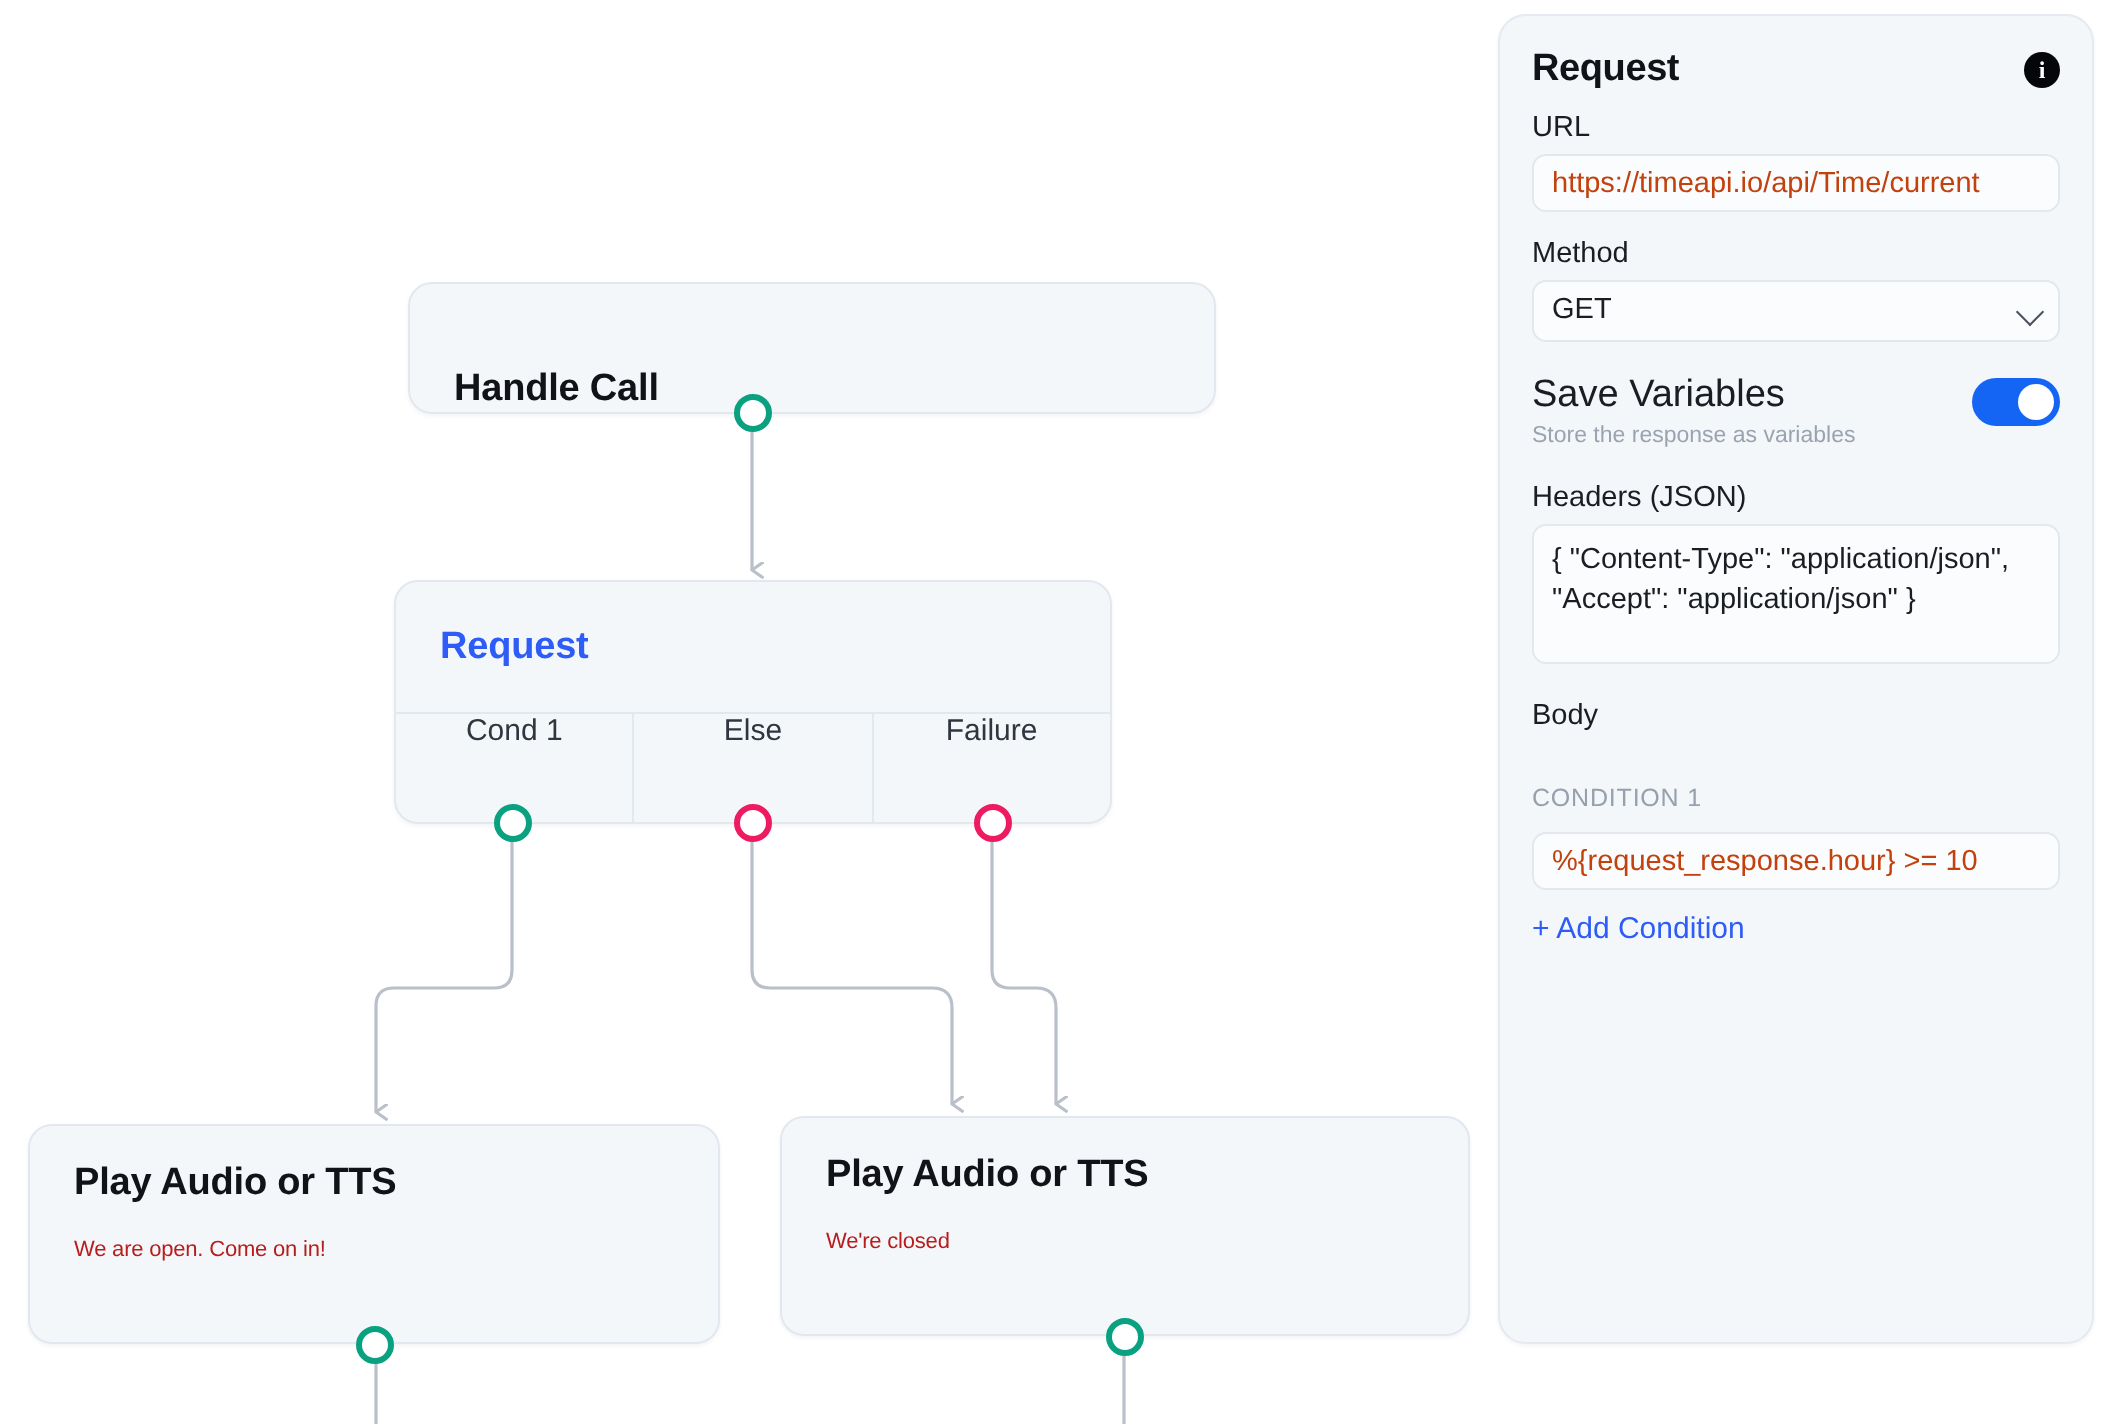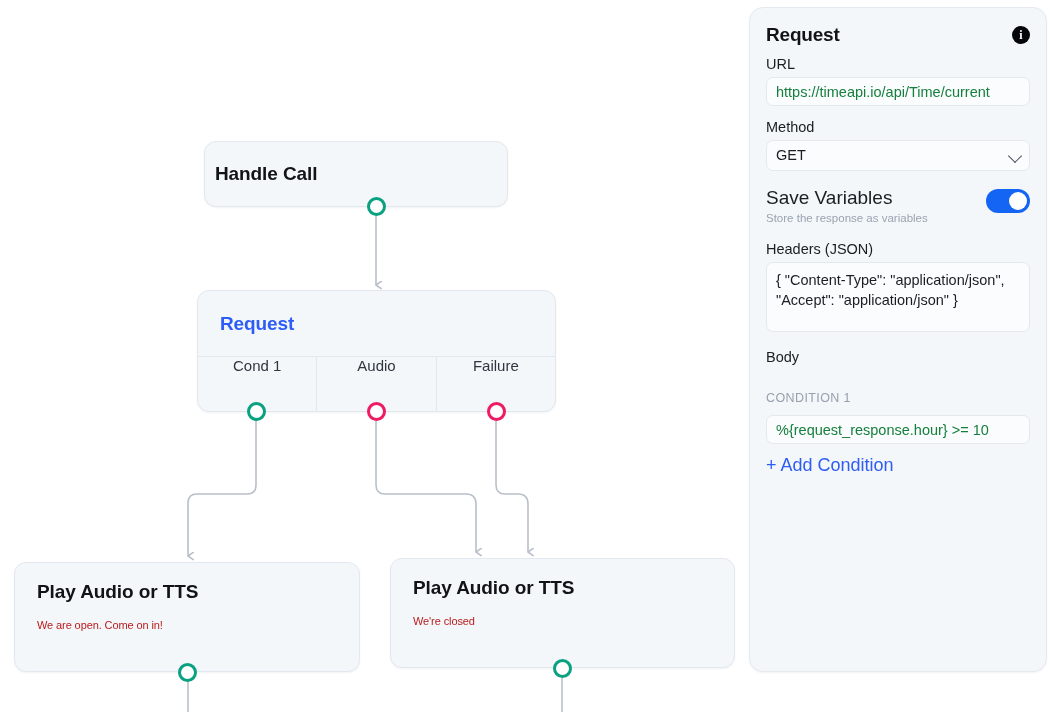--- a/index.html
+++ b/index.html
@@ -51,23 +51,23 @@
   .node-title.accent { color: #2d5cf6; }
   .node-sub {
     font-size: 11px;
     color: #b91c1c;
     letter-spacing: -0.1px;
   }
 
   
   #node-handle-call {
     left: 204px; top: 141px;
-    width: 304px; height: 66px;
-    display: flex; align-items: center;
-    padding: 0 10px;
+    width: 404px; height: 66px;
+    display: flex; align-items: flex-end;
+    padding: 0 22px;
   }
 
   
   #node-request {
     left: 197px; top: 290px;
     width: 359px; height: 122px;
     padding: 0;
     overflow: hidden;
   }
   #node-request .req-head {
@@ -167,21 +167,21 @@
 
   .text-input {
     width: 100%;
     height: 29px;
     box-sizing: border-box;
     background: #fbfcfd;
     border: 1px solid #e3e8ee;
     border-radius: 7px;
     padding: 12px 9px;
     font-size: 14.5px;
-    color: #15803d;
+    color: #c2410c;
     font-family: "Liberation Sans", sans-serif;
     outline: none;
     white-space: nowrap;
     overflow: hidden;
     line-height: 27px;
   }
 
   .select-wrap { position: relative; }
   .select-input {
     width: 100%;
@@ -265,21 +265,21 @@
   }
 
   .section-label {
     font-size: 12.5px;
     color: #97a0ad;
     letter-spacing: 0.4px;
     margin: 26px 0 10px 0;
     display: block;
   }
   .add-link {
-    font-size: 18px;
+    font-size: 15px;
     color: #2d5cf6;
     margin-top: 11px;
     display: inline-block;
     cursor: pointer;
   }
 </style>
 </head>
 <body>
 
 <div id="canvas">
@@ -310,21 +310,21 @@
 
   <div class="node" id="node-request">
     <div class="req-head">
       <span class="node-title accent">Request</span>
     </div>
     <div class="req-ports">
       <div class="port">
         <span>Cond 1</span>
       </div>
       <div class="port">
-        <span>Audio</span>
+        <span>Else</span>
       </div>
       <div class="port">
         <span>Failure</span>
       </div>
     </div>
   </div>
   <div class="handle green" style="left:247px; top:402px;"></div>
   <div class="handle pink" style="left:367px; top:402px;"></div>
   <div class="handle pink" style="left:487px; top:402px;"></div>
 

